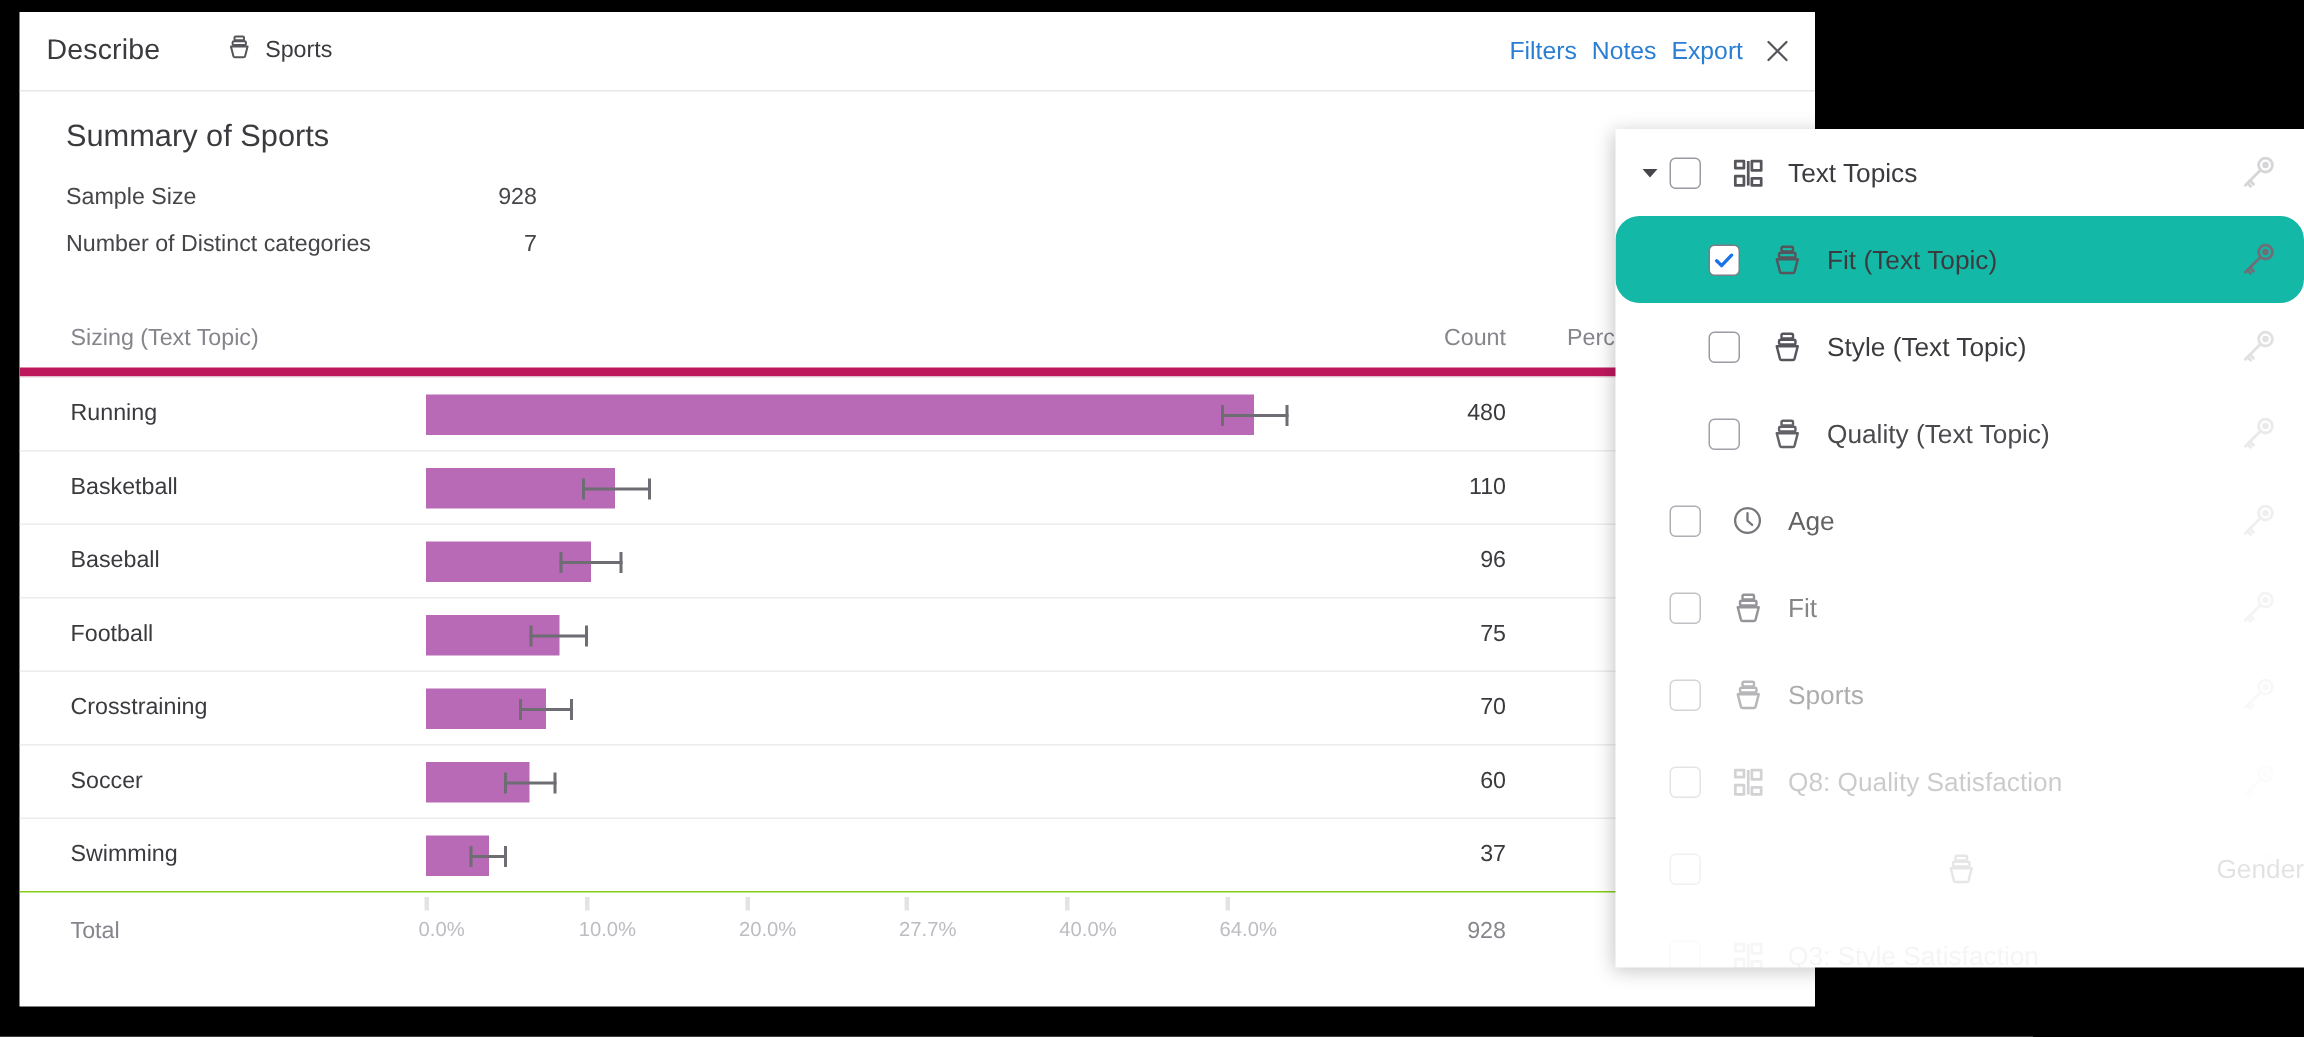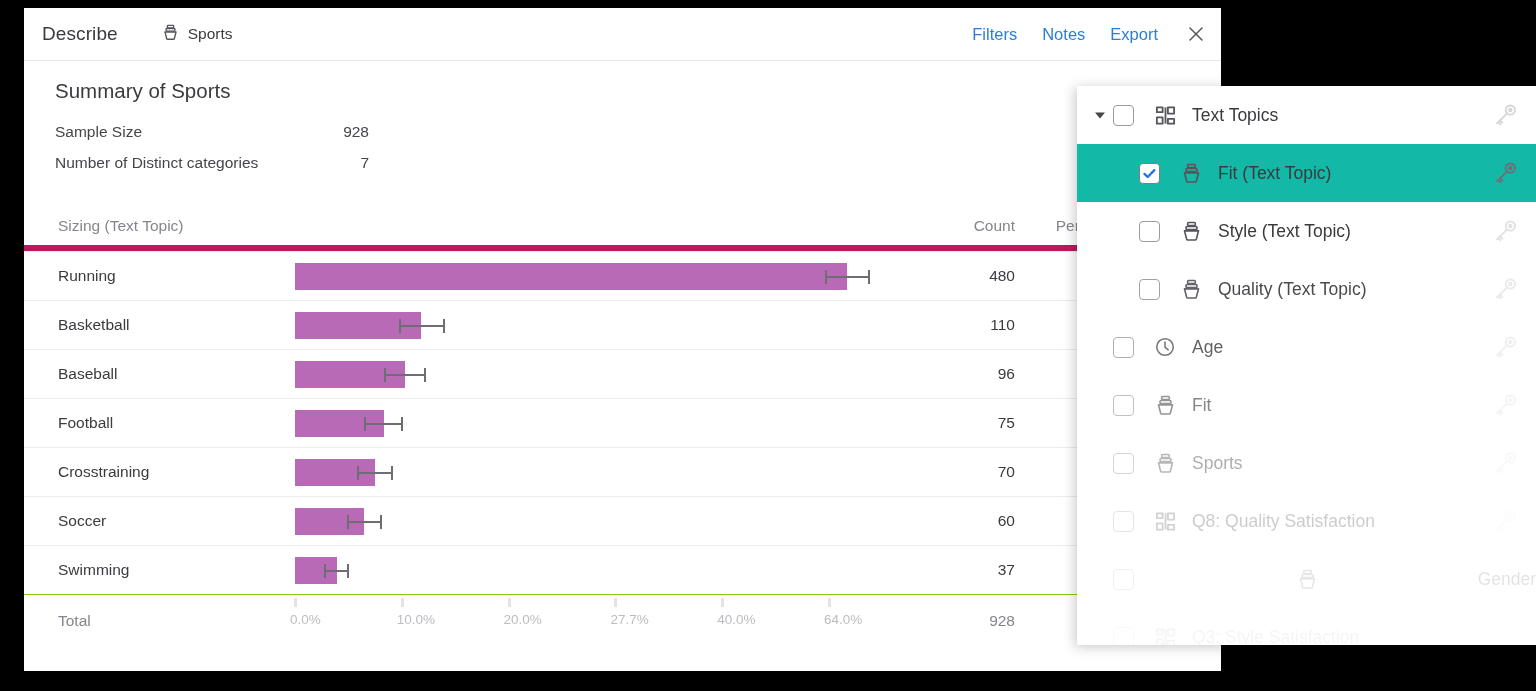--- a/index.html
+++ b/index.html
@@ -13,21 +13,20 @@
   #root { position: relative; width: 1536px; height: 691px; }
 
   
   #describe-card {
     position: absolute;
     left: 13px; top: 8px;
     width: 1197px; height: 663px;
     background: #ffffff;
     box-shadow: 0 2px 10px rgba(0,0,0,0.28);
     overflow: hidden;
-    margin-left: 11px;
   }
 
   
   #card-header {
     position: relative;
     height: 53px;
     border-bottom: 1px solid #e7e7e9;
     display: flex;
     align-items: center;
     padding: 0 14px 0 18px;
@@ -41,21 +40,21 @@
     display: flex;
     align-items: center;
     gap: 8px;
     margin-left: 43px;
   }
   #dataset-chip .lbl { font-size: 15.5px; color: #3b3b3f; }
   #header-actions {
     margin-left: auto;
     display: flex;
     align-items: center;
-    gap: 25px;
+    gap: 10px;
   }
   .hdr-link {
     font-size: 16.5px;
     color: #2a7fd4;
     cursor: pointer;
     white-space: nowrap;
   }
   #close-btn {
     display: inline-flex; align-items: center; justify-content: center;
     width: 22px; height: 22px; cursor: pointer; margin-left: 2px;
@@ -164,20 +163,21 @@
     box-shadow: -2px 2px 12px rgba(0,0,0,0.22);
     overflow: hidden;
   }
   .vrow {
     display: flex;
     align-items: center;
     height: 58px;
     padding: 0 0 0 10px;
     position: relative;
     cursor: pointer;
+    border-radius: 16px;
   }
   .vrow.selected { background: #14b8a6; }
   .vrow .caret {
     width: 26px; display: flex; align-items: center; justify-content: center;
   }
   .vrow .cbox {
     width: 21px; height: 21px; border: 1.6px solid #9a9aa2;
     border-radius: 4px; background: #fff; flex: none;
     display: flex; align-items: center; justify-content: center;
   }

